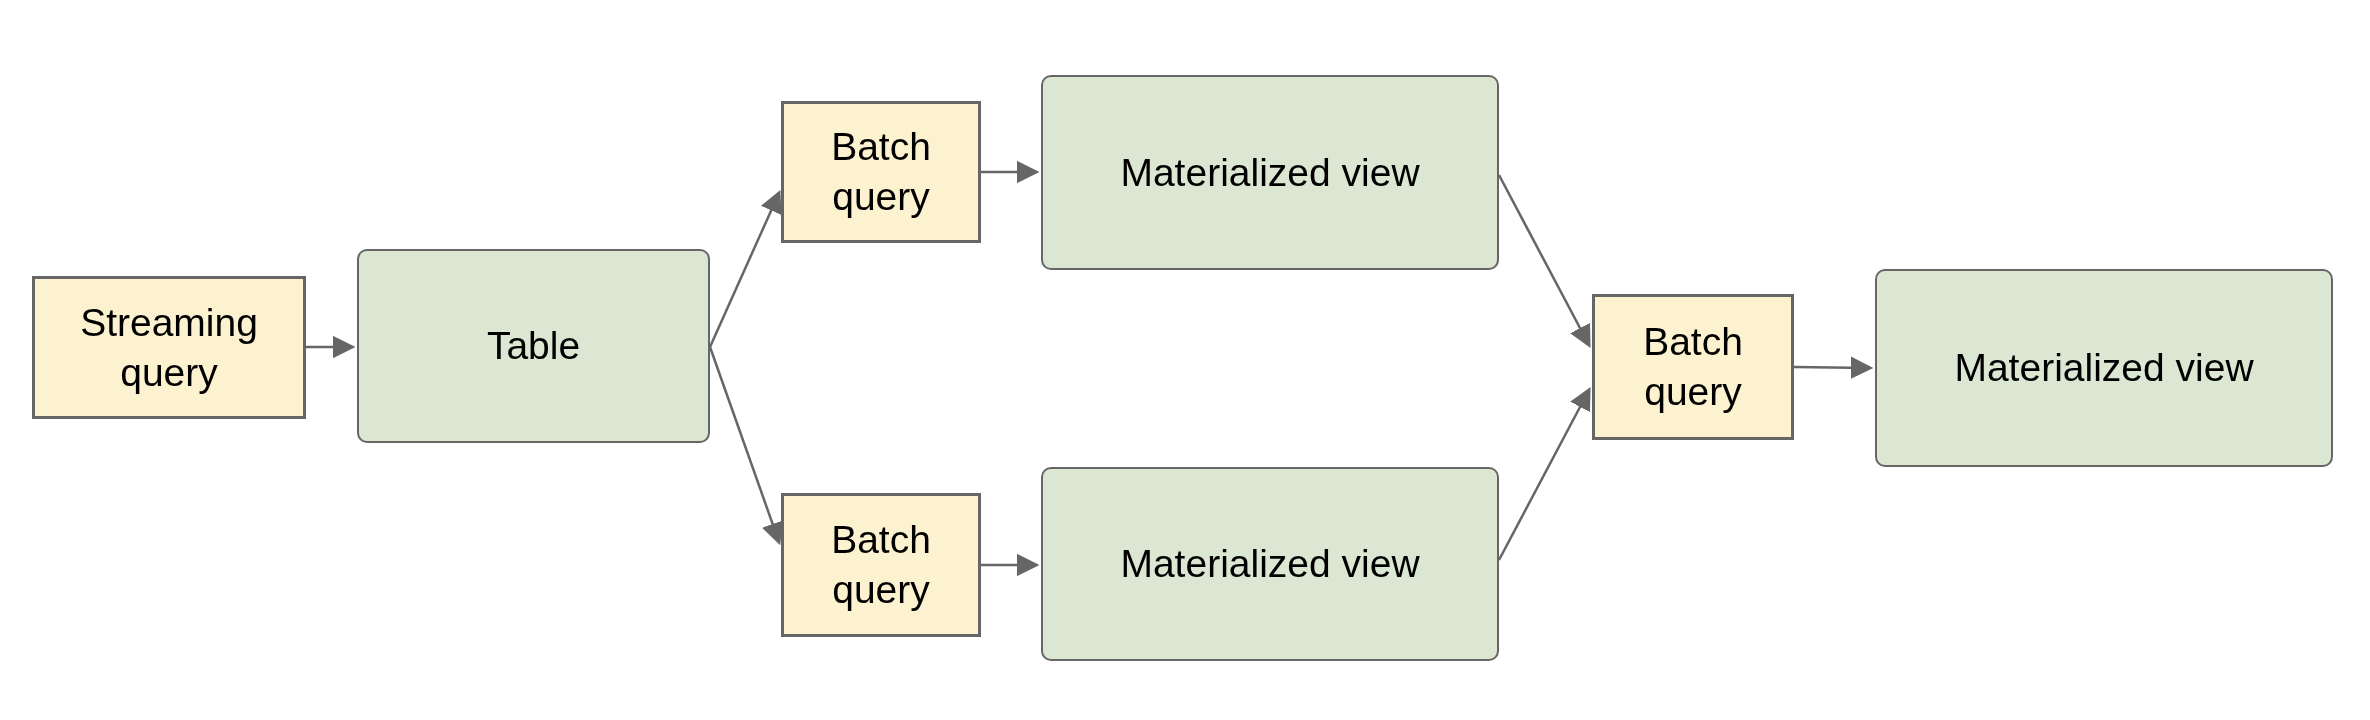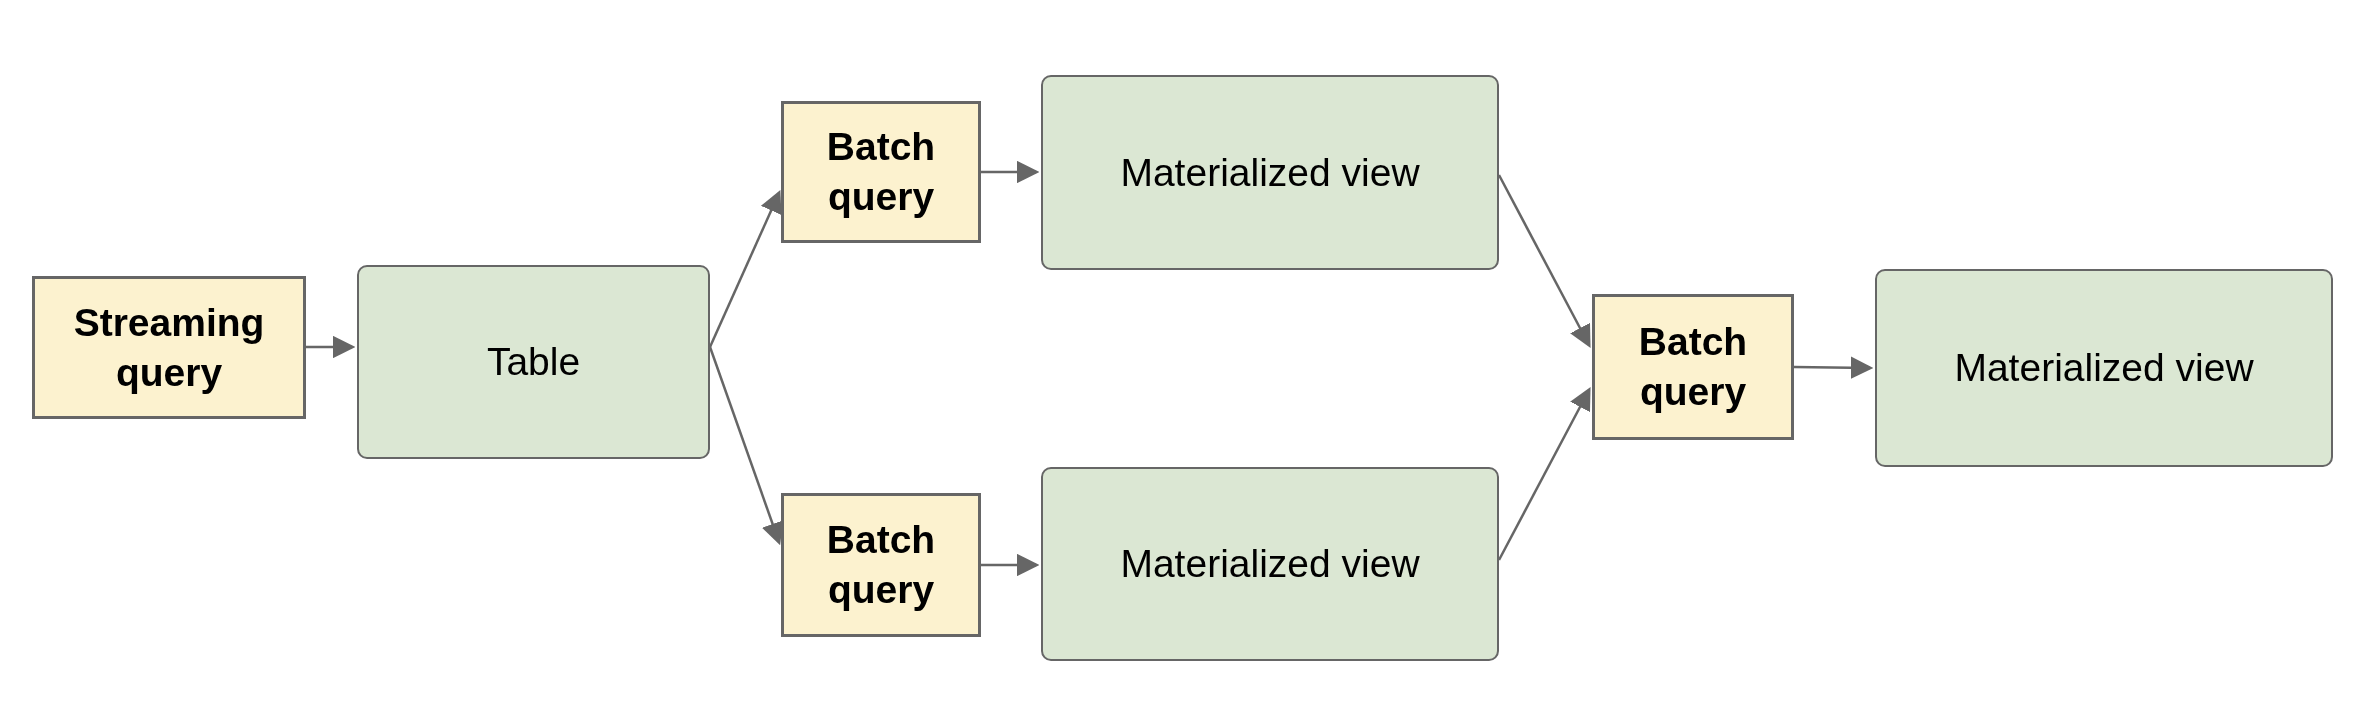--- a/index.html
+++ b/index.html
@@ -34,30 +34,29 @@
     line-height: 1.27;
   }
   .node .label {
     display: block;
     padding: 0 18px;
   }
   .node.query {
     background: #fcf2cf;
     border: 3px solid #666666;
     border-radius: 0;
-    font-weight: bold;
   }
   .node.view {
     background: #dbe7d3;
     border: 2.5px solid #666666;
     border-radius: 10px;
   }
   
   #n-streaming   { left: 32px;   top: 276px; width: 274px; height: 143px; justify-content: center; }
-  #n-table       { left: 357px;  top: 249px; width: 353px; height: 194px; margin-top: 16px; }
+  #n-table       { left: 357px;  top: 249px; width: 353px; height: 194px; }
   #n-batch-top   { left: 781px;  top: 101px; width: 200px; height: 142px; }
   #n-mv-top      { left: 1041px; top: 75px;  width: 458px; height: 195px; }
   #n-batch-bot   { left: 781px;  top: 493px; width: 200px; height: 144px; }
   #n-mv-bot      { left: 1041px; top: 467px; width: 458px; height: 194px; }
   #n-batch-right { left: 1592px; top: 294px; width: 202px; height: 146px; }
   #n-mv-right    { left: 1875px; top: 269px; width: 458px; height: 198px; }
   .edge {
     stroke: #666666;
     stroke-width: 2.5;
     fill: none;

